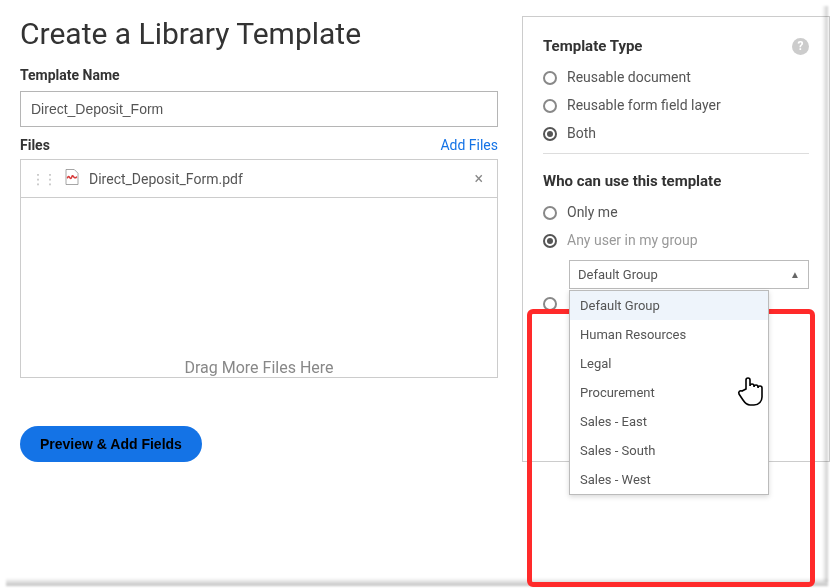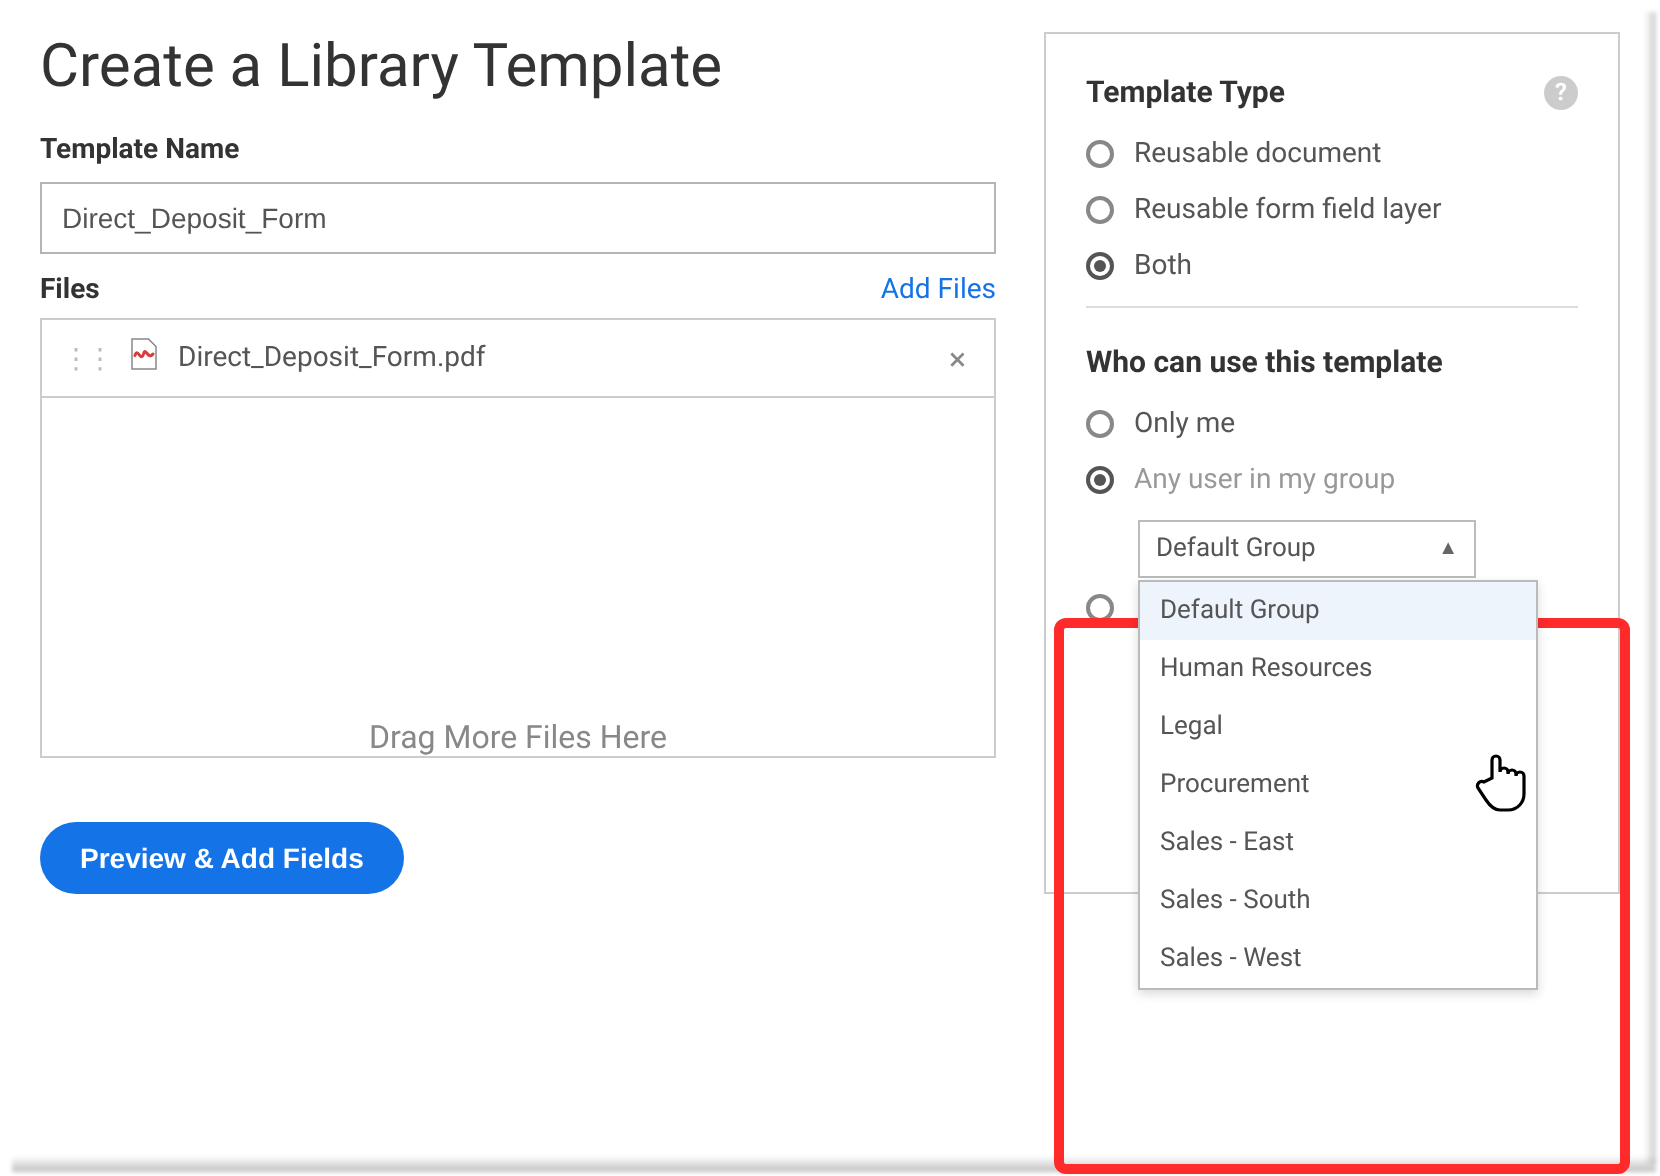--- a/index.html
+++ b/index.html
@@ -68,44 +68,44 @@
     border: 1px solid #ccc;
     border-top: none;
     height: 180px;
     display: flex;
     align-items: flex-end;
     justify-content: center;
     color: #888;
     font-size: 16px;
   }
   .primary-btn {
-    margin-top: 32px;
+    margin-top: 48px;
     background: #1473e6;
-    color: #ffffff;
+    color: #000000;
     border: none;
     border-radius: 18px;
     padding: 10px 20px;
     font-size: 14px;
     font-weight: 700;
     cursor: pointer;
   }
   .section-title { font-size: 15px; font-weight: 700; color: #333; margin-bottom: 14px; display:flex; align-items:center; }
   .help-icon {
     margin-left: auto;
     width: 17px; height: 17px;
     border-radius: 50%;
     background: #ccc;
     color: #fff;
     font-size: 12px;
     font-weight: 700;
     display: inline-flex;
     align-items: center;
     justify-content: center;
   }
-  .radio-row { display: flex; align-items: center; gap: 10px; margin-bottom: 12px; font-size: 14px; color: #555; }
+  .radio-row { display: flex; align-items: flex-end; gap: 10px; margin-bottom: 12px; font-size: 14px; color: #555; }
   .radio {
     width: 14px; height: 14px; border-radius: 50%;
     border: 2px solid #888;
     display: inline-block;
     position: relative;
     cursor: pointer;
   }
   .radio.selected { border-color: #555; }
   .radio.selected::after {
     content: ""; position: absolute; inset: 2px;
@@ -119,21 +119,21 @@
     left: 4px;
     top: 292px;
     width: 288px;
     height: 278px;
     pointer-events: none;
     z-index: 5;
   }
   .group-select {
     margin-left: 26px;
     position: relative;
-    width: 169px;
+    width: 240px;
     margin-bottom: 8px;
   }
   .select-display {
     border: 1px solid #bbb;
     padding: 6px 8px;
     font-size: 13px;
     color: #555;
     display: flex;
     align-items: center;
     cursor: pointer;

